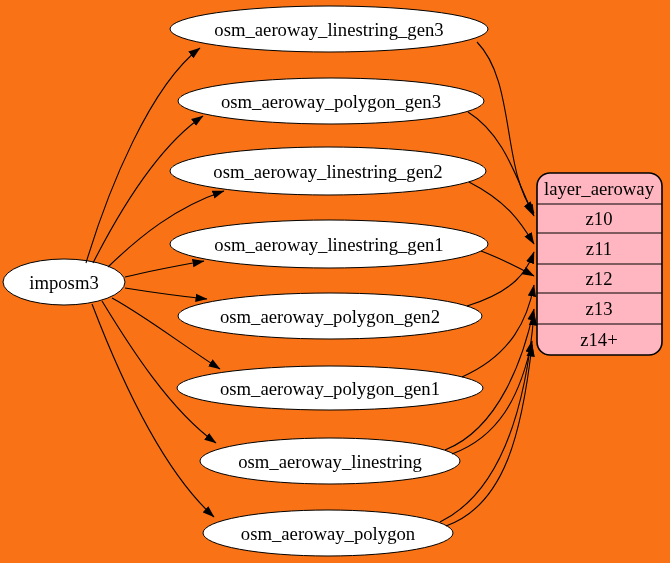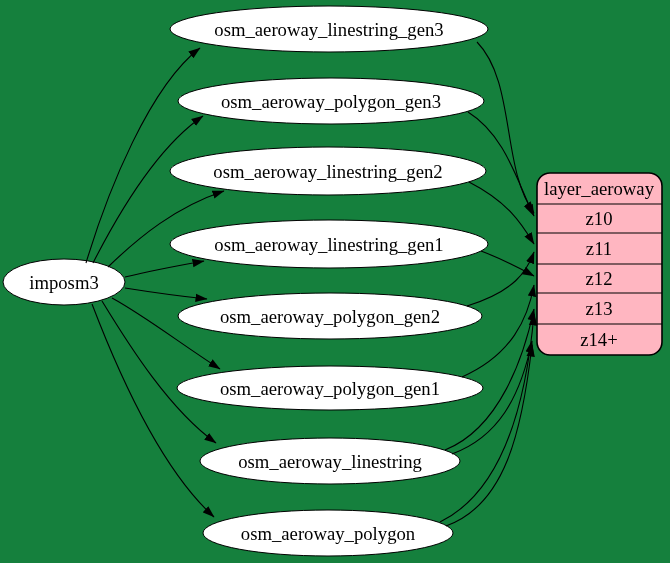--- a/index.html
+++ b/index.html
@@ -4,21 +4,21 @@
 <style>
   html, body {
     margin: 0;
     padding: 0;
     background: #ffffff;
   }
   .canvas {
     width: 670px;
     height: 563px;
     position: relative;
-    background: #15803d;
+    background: #f97316;
   }
   svg {
     display: block;
   }
   .node-ellipse {
     fill: #ffffff;
     stroke: #000000;
     stroke-width: 1;
   }
   .edge {

